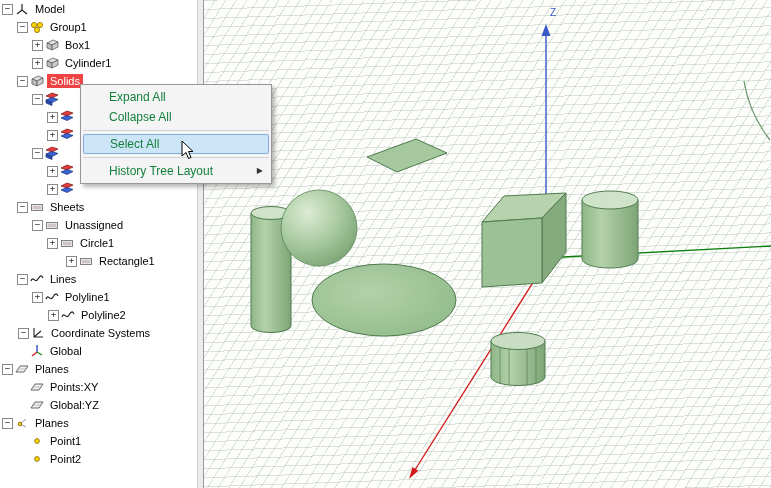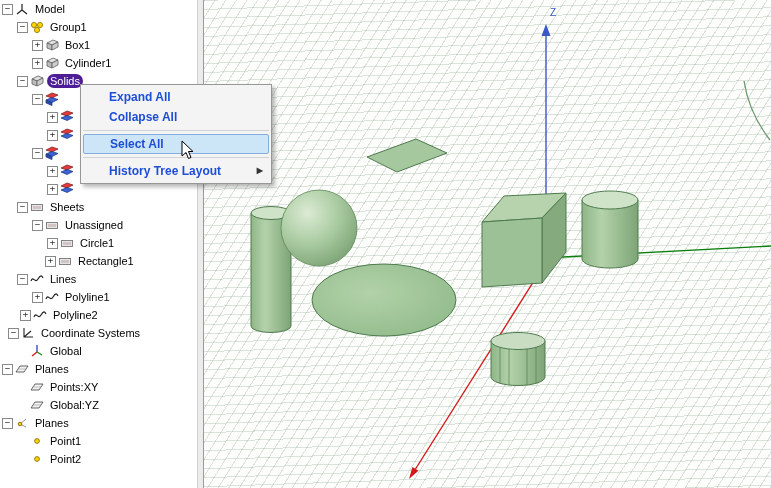--- a/index.html
+++ b/index.html
@@ -10,37 +10,37 @@
   .tree-panel{position:absolute;left:0;top:0;width:197px;height:488px;background:#fff;overflow:hidden;}
   .trow{display:flex;align-items:center;height:18px;font-size:11px;color:#000;white-space:nowrap;}
   .exp{flex:0 0 9px;width:9px;height:9px;border:1px solid #898989;background:#fff;margin-right:2px;
        font-family:"DejaVu Sans Mono",monospace;font-size:9px;line-height:7px;text-align:center;color:#333;}
   .exp.plus::before{content:"+";}
   .exp.minus::before{content:"\2212";}
   .exp.none{visibility:hidden;}
   .ticon{flex:0 0 14px;width:14px;height:14px;margin-right:3px;}
   .ticon svg{display:block;width:14px;height:14px;}
   .tlabel{padding:1px 3px;}
-  .tlabel.sel{background:#4c1d95;color:#fff;border-radius:7px;}
+  .tlabel.sel{background:#ef4444;color:#fff;}
 
   .splitter{position:absolute;left:197px;top:0;width:7px;height:488px;background:#ececec;
             border-left:1px solid #cfcfcf;border-right:1px solid #9a9a9a;box-sizing:border-box;}
 
   
   .viewport{position:absolute;left:204px;top:0;width:567px;height:488px;
     background:
       repeating-linear-gradient(122deg, rgba(130,160,130,.28) 0 1px, transparent 1px 9px),
       repeating-linear-gradient(178deg, rgba(130,160,130,.28) 0 1px, transparent 1px 9px),
       #fdfefc;}
   .viewport svg.scene{position:absolute;left:0;top:0;}
 
   
   .context-menu{position:absolute;left:80px;top:84px;width:190px;background:#f4f4f4;
     border:1px solid #979797;box-shadow:3px 3px 4px rgba(0,0,0,.28);padding:2px 0;z-index:50;}
-  .mi{position:relative;height:20px;line-height:20px;padding-left:28px;font-size:12px;color:#1d4ed8;font-weight:bold;}
+  .mi{position:relative;height:20px;line-height:20px;padding-left:28px;font-size:12px;color:#15803d;}
   .mi.hl{background:#cde6f7;border:1px solid #84acdd;border-radius:2px;margin:0 2px;height:18px;line-height:18px;padding-left:26px;}
   .msep{height:1px;background:#d2d2d2;margin:3px 2px;}
   .subarrow{position:absolute;right:8px;top:0;font-size:8px;color:#333;}
   .subarrow::before{content:"\25B6";}
 
   
   .cursor{position:absolute;left:181px;top:140px;width:14px;height:21px;z-index:100;pointer-events:none;}
 </style>
 </head>
 <body>
@@ -193,21 +193,21 @@
     <div class="trow" style="padding-left:47px">
       <span class="exp plus"></span>
       <span class="ticon">
           <svg viewBox="0 0 14 14">
             <rect x="1.5" y="4.5" width="11" height="6" fill="#e6e6e6" stroke="#777" stroke-width="0.9"></rect>
             <rect x="3" y="6" width="8" height="3" fill="#d2c4c4" stroke="none"></rect>
           </svg>
         </span>
       <span class="tlabel">Circle1</span>
     </div>
-    <div class="trow" style="padding-left:45px">
+    <div class="trow" style="padding-left:66px">
       <span class="exp plus"></span>
       <span class="ticon">
           <svg viewBox="0 0 14 14">
             <rect x="1.5" y="4.5" width="11" height="6" fill="#e6e6e6" stroke="#777" stroke-width="0.9"></rect>
             <rect x="3" y="6" width="8" height="3" fill="#d2c4c4" stroke="none"></rect>
           </svg>
         </span>
       <span class="tlabel">Rectangle1</span>
     </div>
 
@@ -222,31 +222,31 @@
     </div>
     <div class="trow" style="padding-left:32px">
       <span class="exp plus"></span>
       <span class="ticon">
           <svg viewBox="0 0 14 14">
             <path d="M1 9 C3 3, 5 12, 8 7 S12 4, 13 6" stroke="#222" fill="none" stroke-width="1.2"></path>
           </svg>
         </span>
       <span class="tlabel">Polyline1</span>
     </div>
-    <div class="trow" style="padding-left:20px">
+    <div class="trow" style="padding-left:48px">
       <span class="exp plus"></span>
       <span class="ticon">
           <svg viewBox="0 0 14 14">
             <path d="M1 9 C3 3, 5 12, 8 7 S12 4, 13 6" stroke="#222" fill="none" stroke-width="1.2"></path>
           </svg>
         </span>
       <span class="tlabel">Polyline2</span>
     </div>
 
-    <div class="trow" style="padding-left:8px">
+    <div class="trow" style="padding-left:18px">
       <span class="exp minus"></span>
       <span class="ticon">
           <svg viewBox="0 0 14 14">
             <path d="M3 2 V11 H12 M3 11 L10 5" stroke="#222" fill="none" stroke-width="1.1"></path>
           </svg>
         </span>
       <span class="tlabel">Coordinate Systems</span>
     </div>
     <div class="trow" style="padding-left:17px">
       <span class="exp none"></span>

